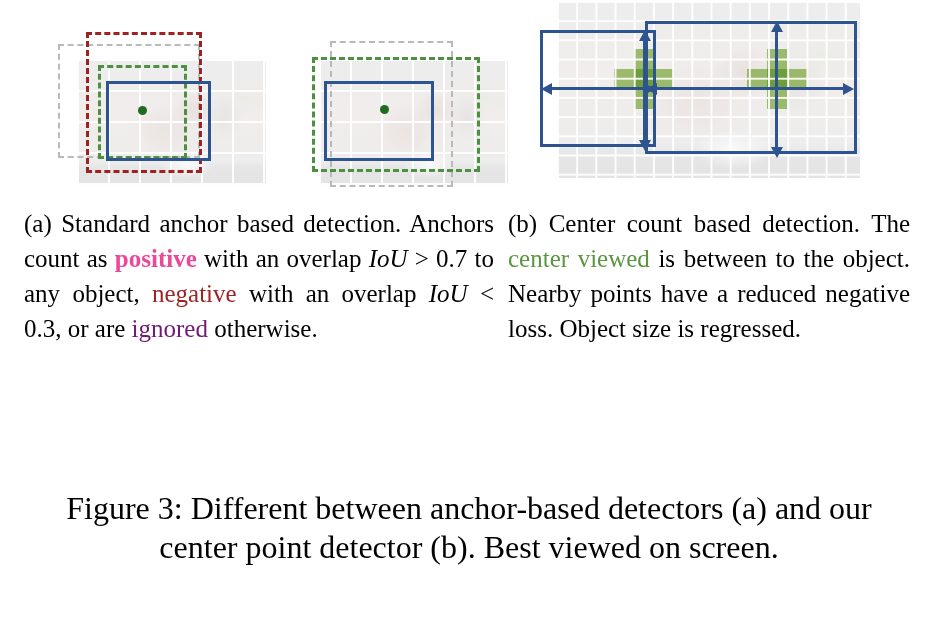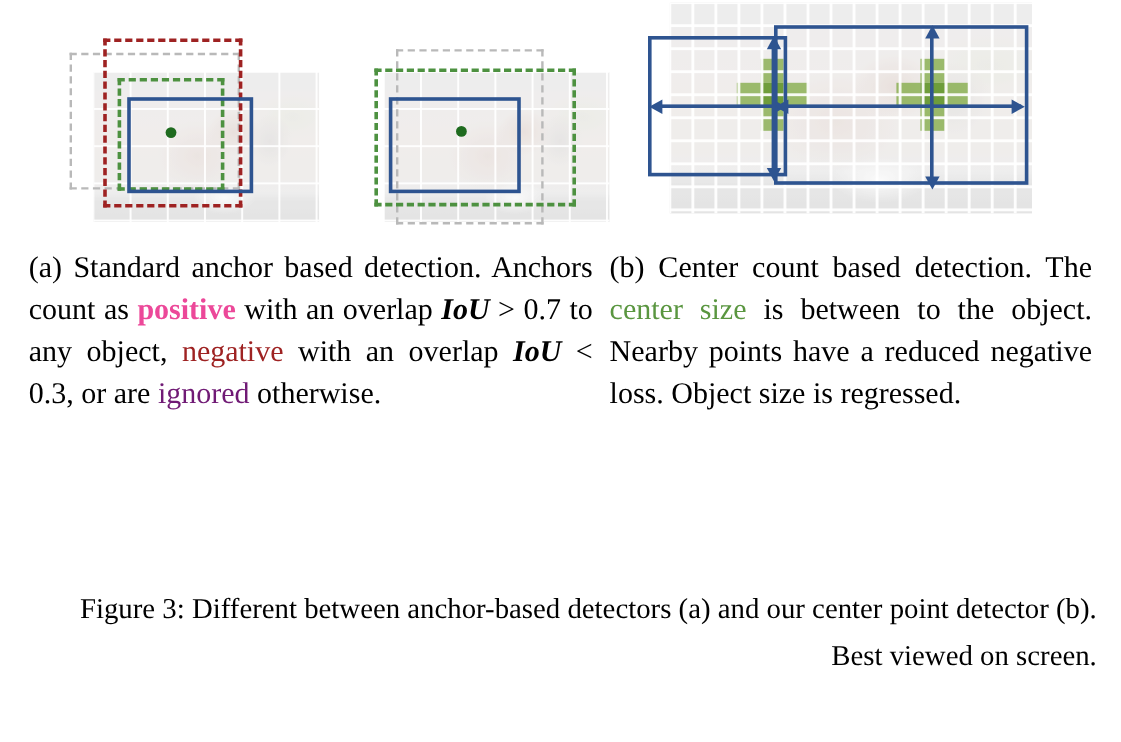--- a/index.html
+++ b/index.html
@@ -97,26 +97,26 @@
     color:#000;
   }
   .cap-a{left:24px;top:206px;width:470px;}
   .cap-b{left:508px;top:206px;width:402px;}
 
   .pos{color:#ec4899;font-weight:bold;}
   .neg{color:#9e2222;}
   .obj{color:#000000;}
   .ign{color:#701a75;}
   .grn{color:#5a9640;}
-  .mathit{font-style:italic;font-family:"Liberation Serif","DejaVu Serif",serif;font-weight:bold;}
+  .mathit{font-style:italic;font-family:"Liberation Serif","DejaVu Serif",serif;}
 
   .maincaption{
     position:absolute;left:24px;top:489px;width:890px;
-    font-size:24px;line-height:39px;
-    text-align:right;
+    font-size:32px;line-height:39px;
+    text-align:center;
     color:#000;
   }
 </style>
 </head>
 <body>
 
 <div class="figure-root">
 
   <div class="panels">
 
@@ -191,17 +191,17 @@
       <div class="arrow-head ah-right" style="left:338px;top:82.5px;"></div>
 
       <div class="arrow-line arrow-v" style="left:270px;top:27px;height:121px;"></div>
       <div class="arrow-head ah-up" style="left:265.5px;top:21px;"></div>
       <div class="arrow-head ah-down" style="left:265.5px;top:147px;"></div>
     </div>
   </div>
 
   <div class="subcaption cap-a"><span>(a) Standard anchor based detection. Anchors count as </span><span class="pos">positive</span><span> with an overlap </span><span class="mathit">IoU</span><span> &gt; 0.7 to any </span><span class="obj">object</span><span>, </span><span class="neg">negative</span><span> with an overlap </span><span class="mathit">IoU</span><span> &lt; 0.3, or are </span><span class="ign">ignored</span><span> otherwise.</span></div>
 
-  <div class="subcaption cap-b"><span>(b) Center count based detection. The </span><span class="grn">center size</span><span> is between to the </span><span class="obj">object</span><span>. Nearby points have a reduced negative loss. Object size is regressed.</span></div>
+  <div class="subcaption cap-b"><span>(b) Center count based detection. The </span><span class="grn">center viewed</span><span> is between to the </span><span class="obj">object</span><span>. Nearby points have a reduced negative loss. Object size is regressed.</span></div>
 
   <div class="maincaption"><span>Figure 3:</span><span> Different between anchor-based detectors (a) and our center point detector (b). Best viewed on screen.</span></div>
 
 </div>
 
 </body></html>

